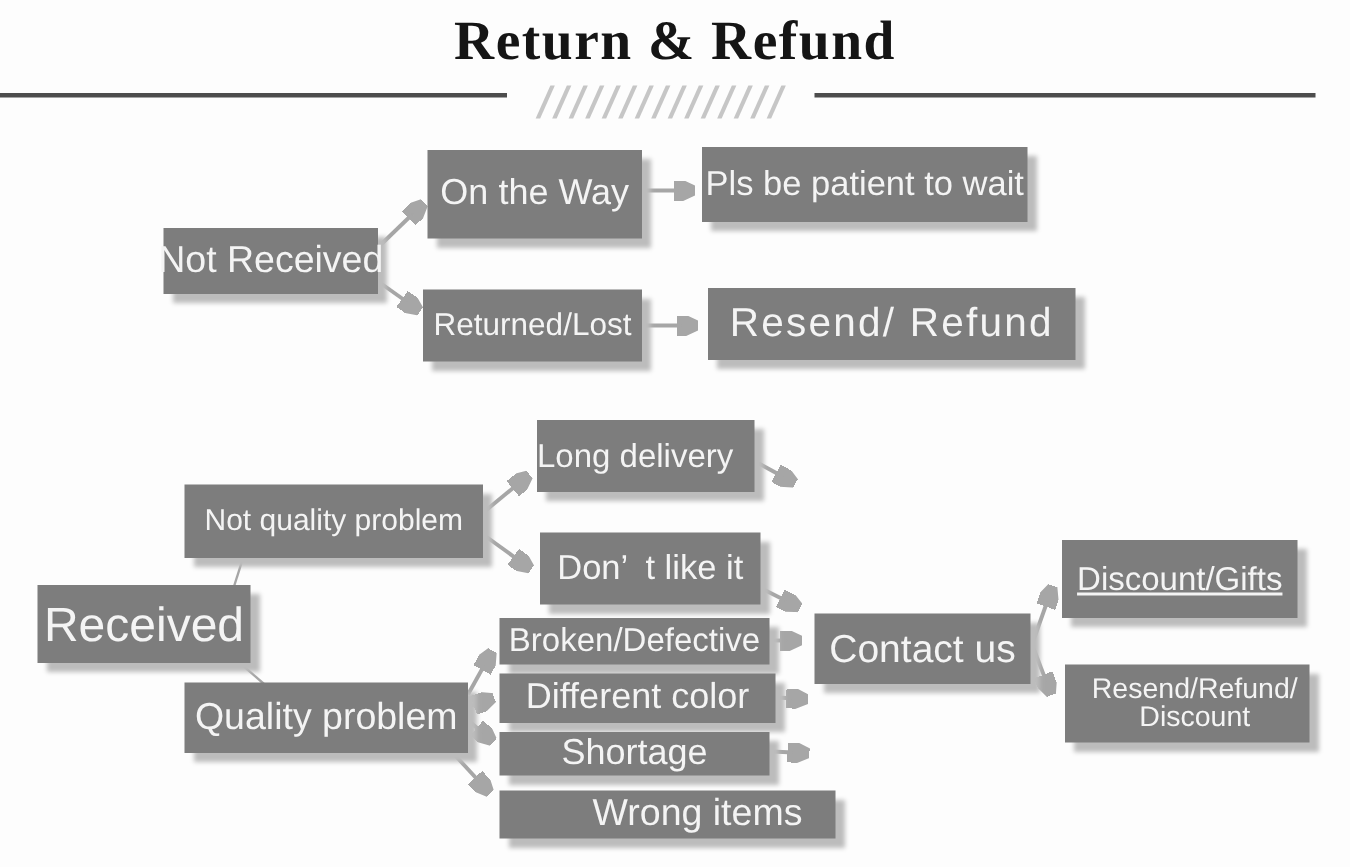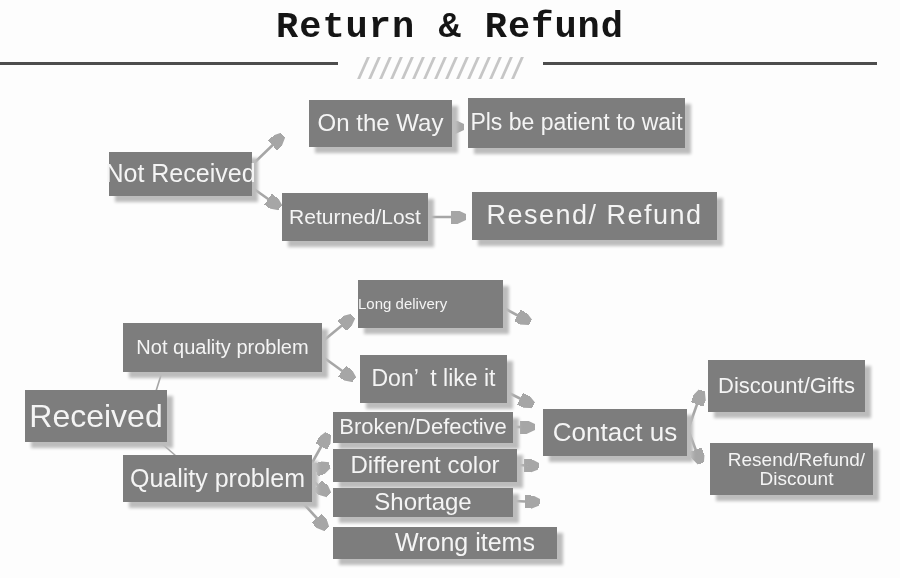--- a/index.html
+++ b/index.html
@@ -8,21 +8,21 @@
   }
   html,body{margin:0;padding:0;}
   body{background:#e8e8e8;font-family:"Liberation Sans",sans-serif;}
   #stage{
     position:relative;width:900px;height:578px;background:var(--bg);
     overflow:hidden;margin:0 auto;
   }
   
   .page-title{
     position:absolute;left:0;top:6px;width:900px;text-align:center;
-    font-family:Liberation Mono, monospace;font-weight:700;
+    font-family:Liberation Serif, serif;font-weight:700;
     font-size:37px;color:var(--title);letter-spacing:1px;margin:0;
   }
   .rule{position:absolute;top:62px;height:3px;background:var(--rule);}
   .rule-left{left:0;width:338px;}
   .rule-right{left:543px;width:334px;}
   .slashes{
     position:absolute;left:362px;top:56px;height:23px;display:flex;
     align-items:center;
   }
   .slashes i{
@@ -33,35 +33,35 @@
   .node{
     position:absolute;background:var(--box);color:var(--box-text);
     display:flex;align-items:center;justify-content:center;
     box-shadow:6px 6px 3px var(--shadow);white-space:nowrap;
     line-height:1.02;
   }
   .node.left{justify-content:flex-start;}
   .two-line{flex-direction:column;align-items:flex-start;justify-content:center;padding-left:10px;box-sizing:border-box;}
   
   #n-not-received      {left:109px;top:152px;width:143px;height:44px;font-size:25px;}
-  #n-on-the-way        {left:285px;top:100px;width:143px;height:47px;font-size:24px;margin-left:24px;}
+  #n-on-the-way        {left:285px;top:100px;width:143px;height:59px;font-size:24px;}
   #n-pls-be-patient    {left:468px;top:98px; width:217px;height:50px;font-size:23px;}
   #n-returned-lost     {left:282px;top:193px;width:146px;height:48px;font-size:21px;}
   #n-resend-refund     {left:472px;top:192px;width:245px;height:48px;font-size:27px;letter-spacing:1.5px;}
   #n-received          {left:25px; top:390px;width:142px;height:52px;font-size:32px;}
   #n-not-quality       {left:123px;top:323px;width:199px;height:49px;font-size:20px;}
-  #n-long-delivery     {left:358px;top:280px;width:145px;height:48px;font-size:15px;}
+  #n-long-delivery     {left:358px;top:280px;width:145px;height:48px;font-size:22px;}
   #n-dont-like-it      {left:360px;top:355px;width:147px;height:48px;font-size:23px;}
   #n-quality-problem   {left:123px;top:455px;width:189px;height:47px;font-size:25px;}
   #n-broken-defective  {left:333px;top:412px;width:180px;height:31px;font-size:22px;}
   #n-different-color   {left:333px;top:449px;width:184px;height:33px;font-size:24px;}
   #n-shortage          {left:333px;top:488px;width:180px;height:29px;font-size:24px;}
   #n-wrong-items       {left:333px;top:527px;width:184px;height:32px;font-size:25px;padding-left:40px;}
   #n-contact-us        {left:543px;top:409px;width:144px;height:47px;font-size:26px;}
-  #n-discount-gifts    {left:708px;top:360px;width:157px;height:52px;font-size:22px;}
+  #n-discount-gifts    {left:708px;top:360px;width:157px;height:52px;font-size:22px;text-decoration:underline;}
   #n-resend-discount   {left:710px;top:443px;width:163px;height:52px;font-size:19px;align-items:center;}
   
   #arrows{position:absolute;left:0;top:0;width:900px;height:578px;}
   #arrows path{stroke:var(--arrow);stroke-width:2.6;fill:none;}
   #arrows path.thin{stroke-width:1.6;}
 </style>
 </head>
 <body>
 
 <div id="stage">

